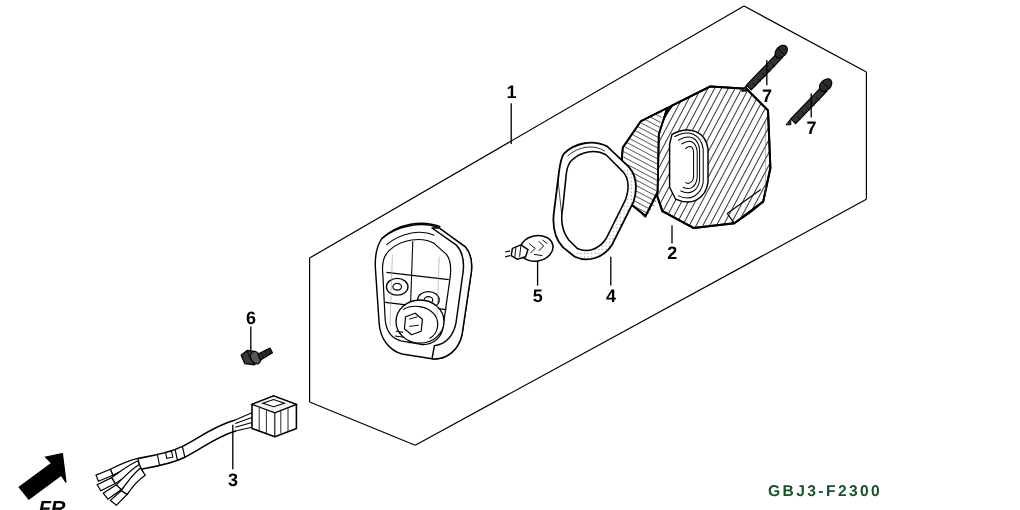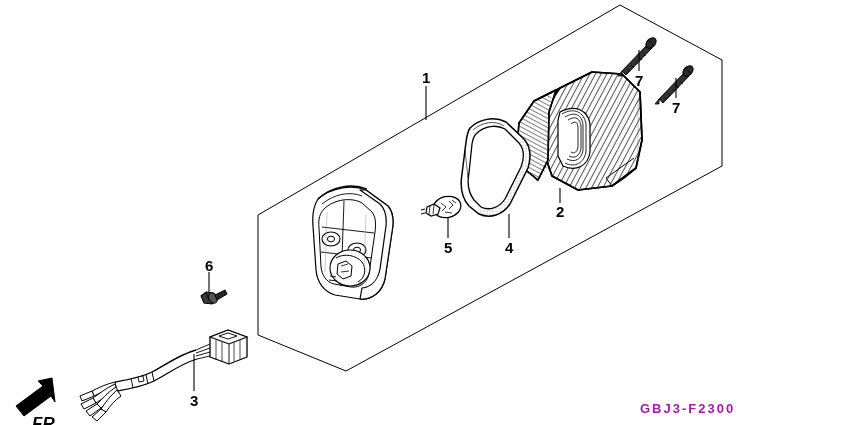--- a/index.html
+++ b/index.html
@@ -30,21 +30,21 @@
     color: #000000;
     line-height: 1;
     letter-spacing: 0px;
     user-select: none;
   }
   .partnum {
     position: absolute;
     font-family: "Liberation Sans", sans-serif;
     font-size: 13px;
     font-weight: bold;
-    color: #a21caf;
+    color: #14532d;
     letter-spacing: 2.0px;
     white-space: nowrap;
   }
   .frlabel {
     position: absolute;
     font-family: "Liberation Sans", sans-serif;
     font-size: 17px;
     font-weight: bold;
     font-style: italic;
     color: #000000;

